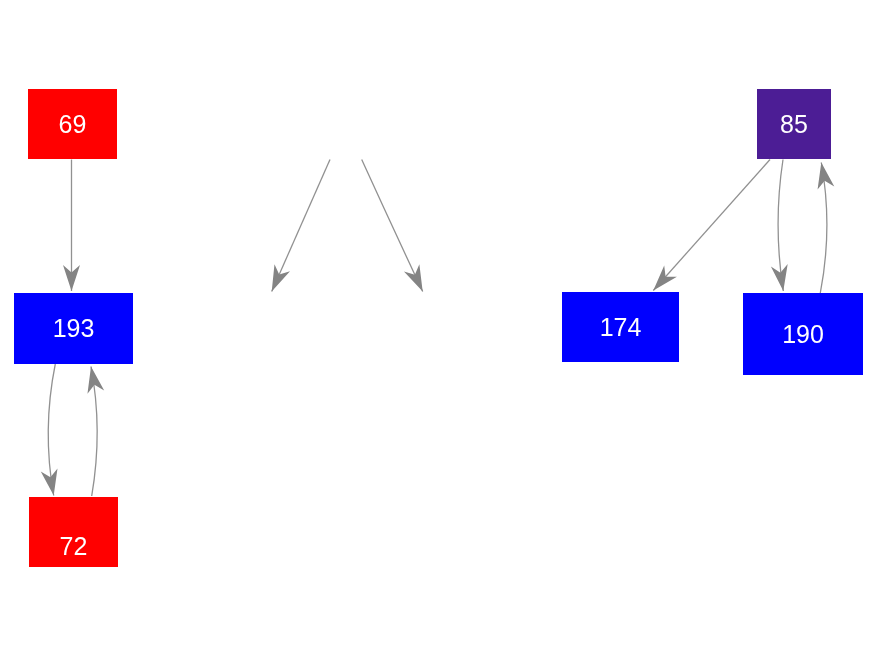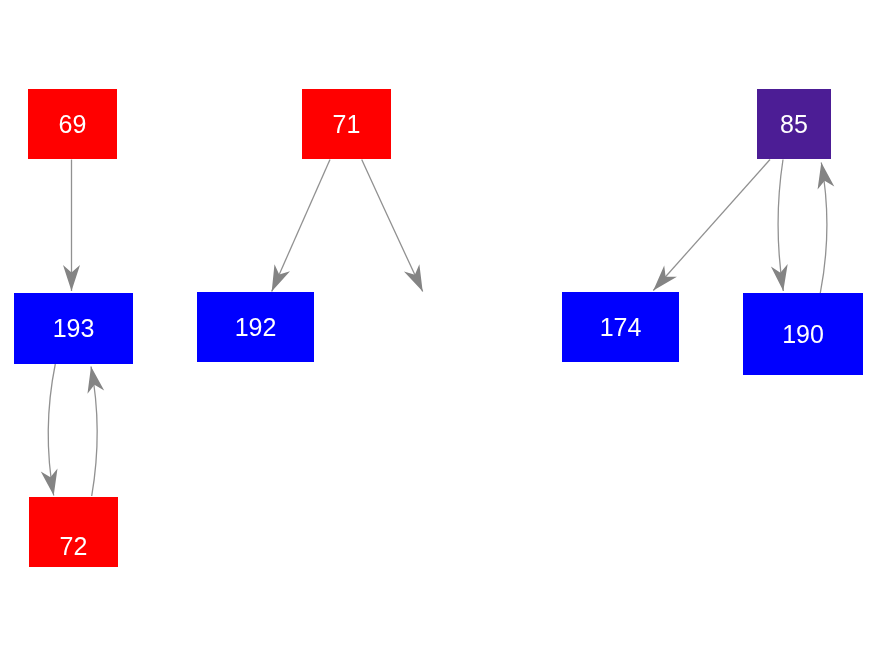--- a/index.html
+++ b/index.html
@@ -55,34 +55,28 @@
       <path d="M 770 159.5 Q 711.5 225 653.3 290.5" fill="none" stroke="#919191" stroke-width="1.3"></path>
       <path d="M 0 0 L -26 -8.5 L -18.5 0 L -26 8.5 Z" transform="translate(653.3,290.5) rotate(131.62267860700396)" fill="#848484"></path>
       <path d="M 783 159.5 Q 773 225 783.3 291" fill="none" stroke="#919191" stroke-width="1.3"></path>
       <path d="M 0 0 L -26 -8.5 L -18.5 0 L -26 8.5 Z" transform="translate(783.3,291) rotate(81.12993401404836)" fill="#848484"></path>
       <path d="M 820.3 293 Q 833 227 821.3 162.5" fill="none" stroke="#919191" stroke-width="1.3"></path>
       <path d="M 0 0 L -26 -8.5 L -18.5 0 L -26 8.5 Z" transform="translate(821.3,162.5) rotate(-100.28139342893266)" fill="#848484"></path>
     </svg>
 <div class="node" style="left: 28px; top: 89px; width: 89px; height: 70px; background: rgb(255, 0, 0);">
       <span style="color: rgb(255, 255, 255);">69</span>
     </div>
-    <div class="node" style="left: 302px; top: 89px; width: 89px; height: 70px; background: rgb(255, 0, 0);">
-      <span style="color: rgb(255, 255, 255);">71</span>
-    </div>
     <div class="node" style="left: 757px; top: 89px; width: 74px; height: 70px; background: #4c1d95;">
       <span style="color: rgb(255, 255, 255);">85</span>
     </div>
     <div class="node" style="left: 29px; top: 497px; width: 89px; height: 70px; background: rgb(255, 0, 0);">
       <span style="color: rgb(255, 255, 255); margin-top: 29px;">72</span>
     </div>
     <div class="node" style="left: 14px; top: 293px; width: 119px; height: 71px; background: rgb(0, 0, 255);">
       <span style="color: rgb(255, 255, 255);">193</span>
-    </div>
-    <div class="node" style="left: 197px; top: 292px; width: 117px; height: 70px; background: rgb(0, 0, 255);">
-      <span style="color: rgb(255, 255, 255);">192</span>
     </div>
     <div class="node" style="left: 562px; top: 292px; width: 117px; height: 70px; background: rgb(0, 0, 255);">
       <span style="color: rgb(255, 255, 255);">174</span>
     </div>
     <div class="node" style="left: 743px; top: 293px; width: 120px; height: 82px; background: rgb(0, 0, 255);">
       <span style="color: rgb(255, 255, 255);">190</span>
     </div>
   </div>
 
 </body></html>

